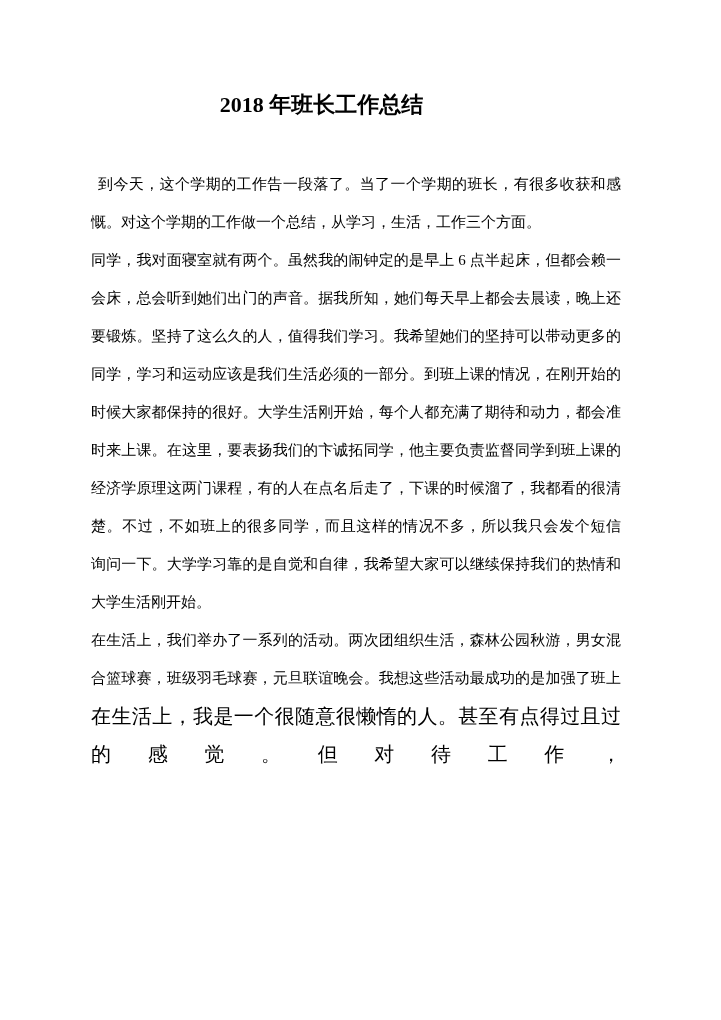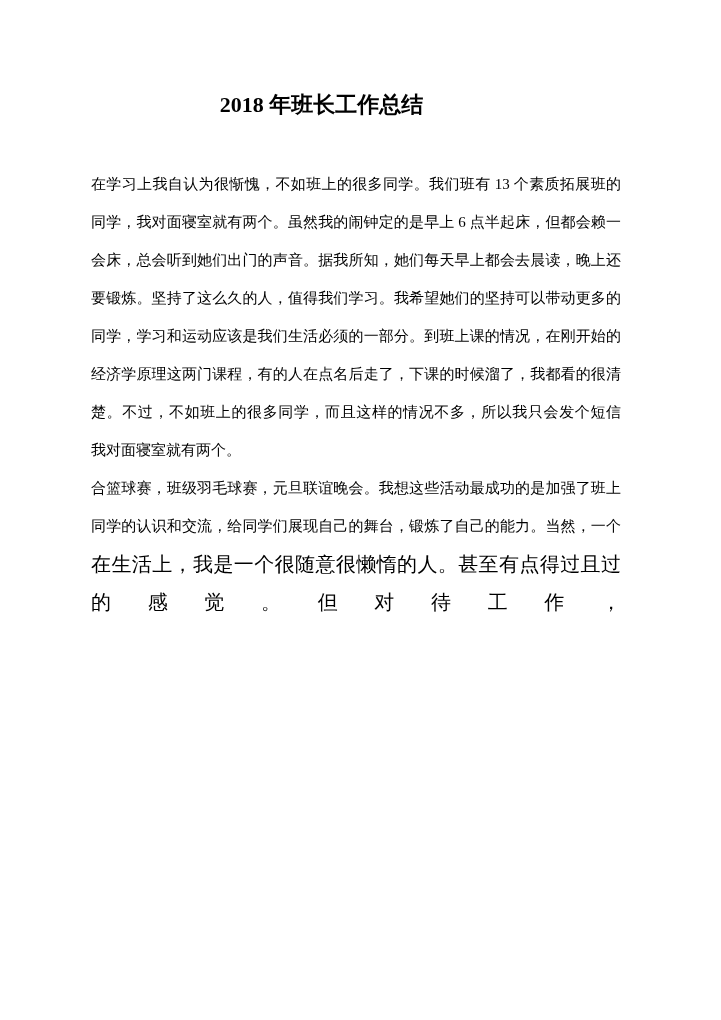--- a/index.html
+++ b/index.html
@@ -60,35 +60,41 @@
 </style>
 </head>
 <body>
 
 <div class="page">
 
   <h1 class="doc-title">2018 年班长工作总结</h1>
 
   <div class="doc-body">
 
+    <div class="para">
+      <div class="line j indent">到今天，这个学期的工作告一段落了。当了一个学期的班长，有很多收获和感</div>
+      <div class="line last">慨。对这个学期的工作做一个总结，从学习，生活，工作三个方面。</div>
+    </div>
 
     <div class="para">
-      <div class="line j">在学习上我自认为很惭愧，不如班上的很多同学。我们班有 13 个素质拓展班的</div>
       <div class="line j">同学，我对面寝室就有两个。虽然我的闹钟定的是早上 6 点半起床，但都会赖一</div>
       <div class="line j">会床，总会听到她们出门的声音。据我所知，她们每天早上都会去晨读，晚上还</div>
       <div class="line j">要锻炼。坚持了这么久的人，值得我们学习。我希望她们的坚持可以带动更多的</div>
       <div class="line j">同学，学习和运动应该是我们生活必须的一部分。到班上课的情况，在刚开始的</div>
+      <div class="line j">时候大家都保持的很好。大学生活刚开始，每个人都充满了期待和动力，都会准</div>
+      <div class="line j">时来上课。在这里，要表扬我们的卞诚拓同学，他主要负责监督同学到班上课的</div>
       <div class="line j">经济学原理这两门课程，有的人在点名后走了，下课的时候溜了，我都看的很清</div>
       <div class="line j">楚。不过，不如班上的很多同学，而且这样的情况不多，所以我只会发个短信</div>
-      <div class="line last">我对面寝室就有两个。</div>
+      <div class="line j">询问一下。大学学习靠的是自觉和自律，我希望大家可以继续保持我们的热情和</div>
+      <div class="line last">大学生活刚开始。</div>
     </div>
 
     <div class="para">
+      <div class="line j">在生活上，我们举办了一系列的活动。两次团组织生活，森林公园秋游，男女混</div>
       <div class="line j">合篮球赛，班级羽毛球赛，元旦联谊晚会。我想这些活动最成功的是加强了班上</div>
-      <div class="line j">同学的认识和交流，给同学们展现自己的舞台，锻炼了自己的能力。当然，一个</div>
     </div>
 
     <div class="para">
       <div class="line j compact">在生活上，我是一个很随意很懒惰的人。甚至有点得过且过的感觉。但对待工作，</div>
     </div>
 
   </div>
 </div>
 
 </body></html>

